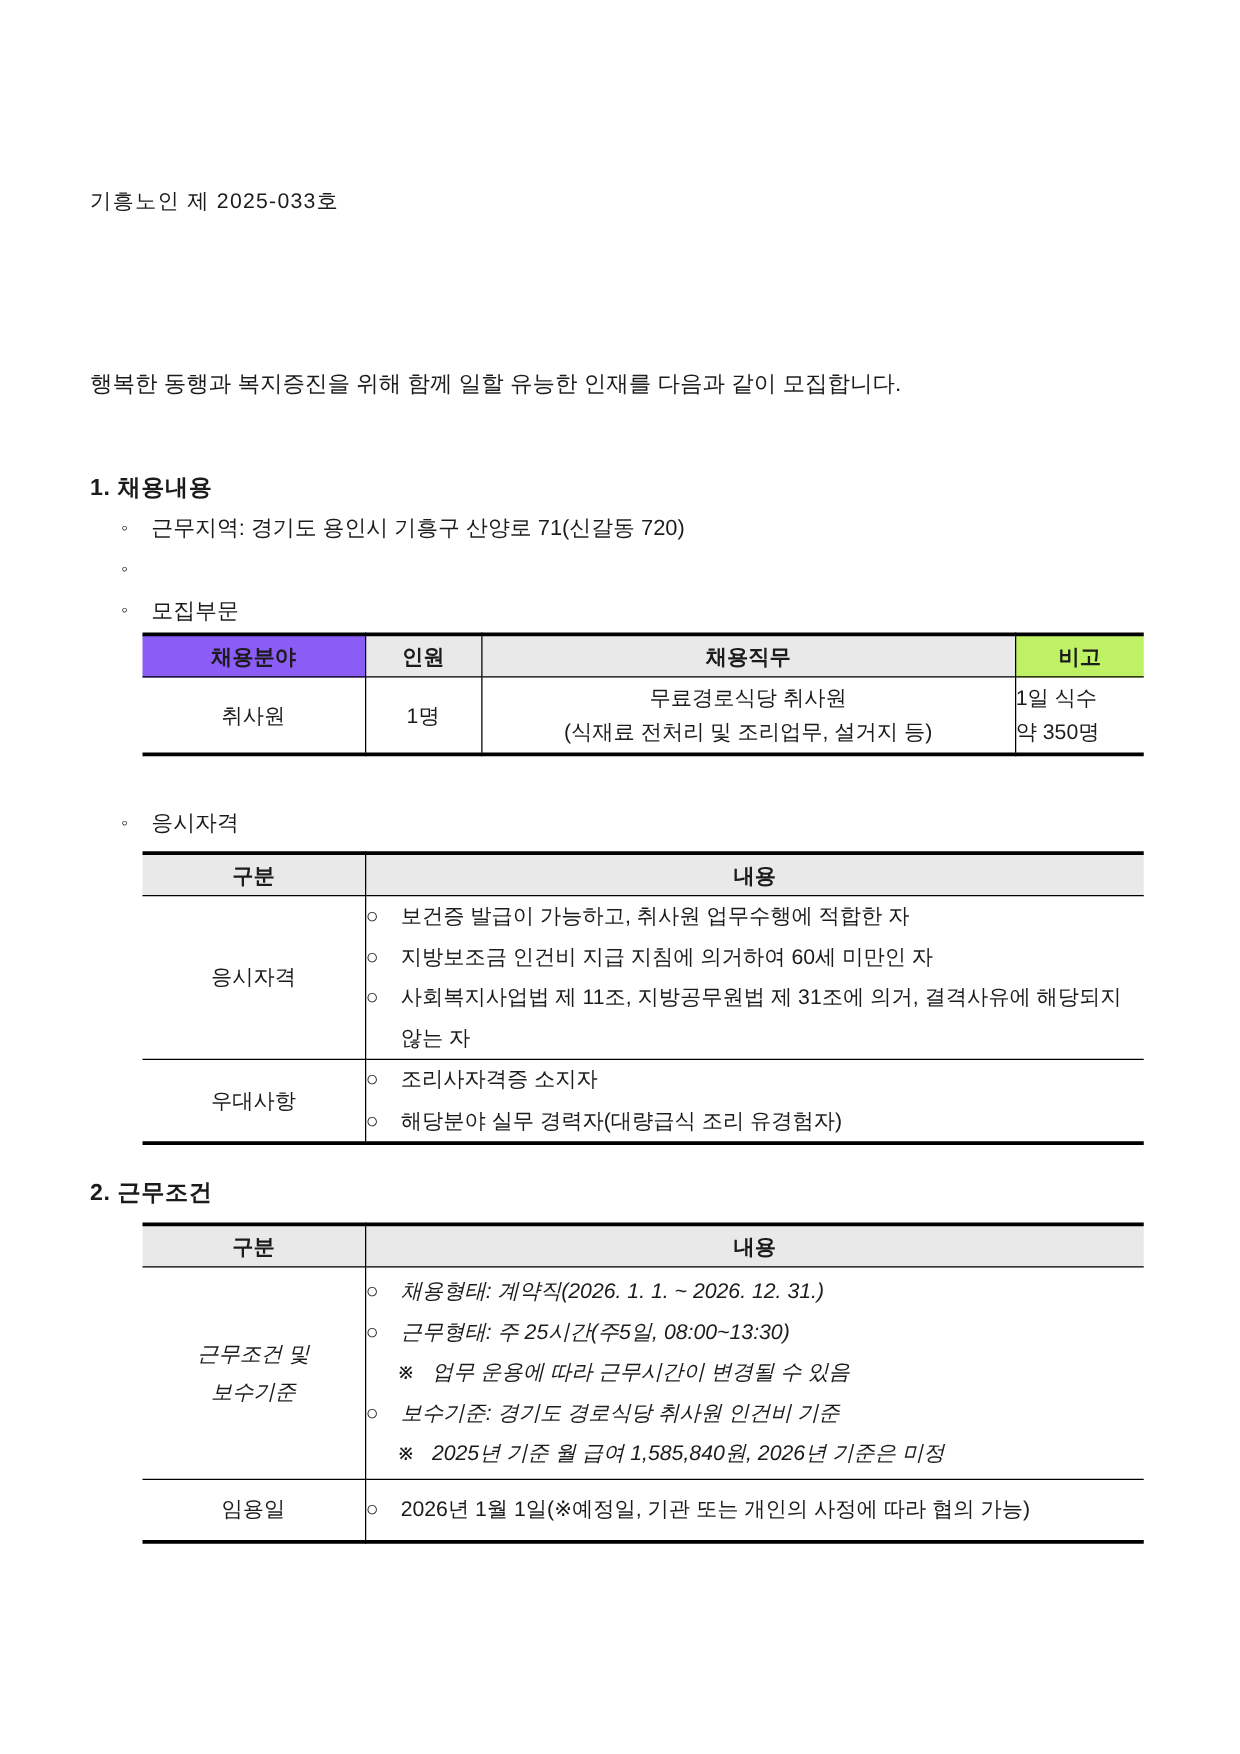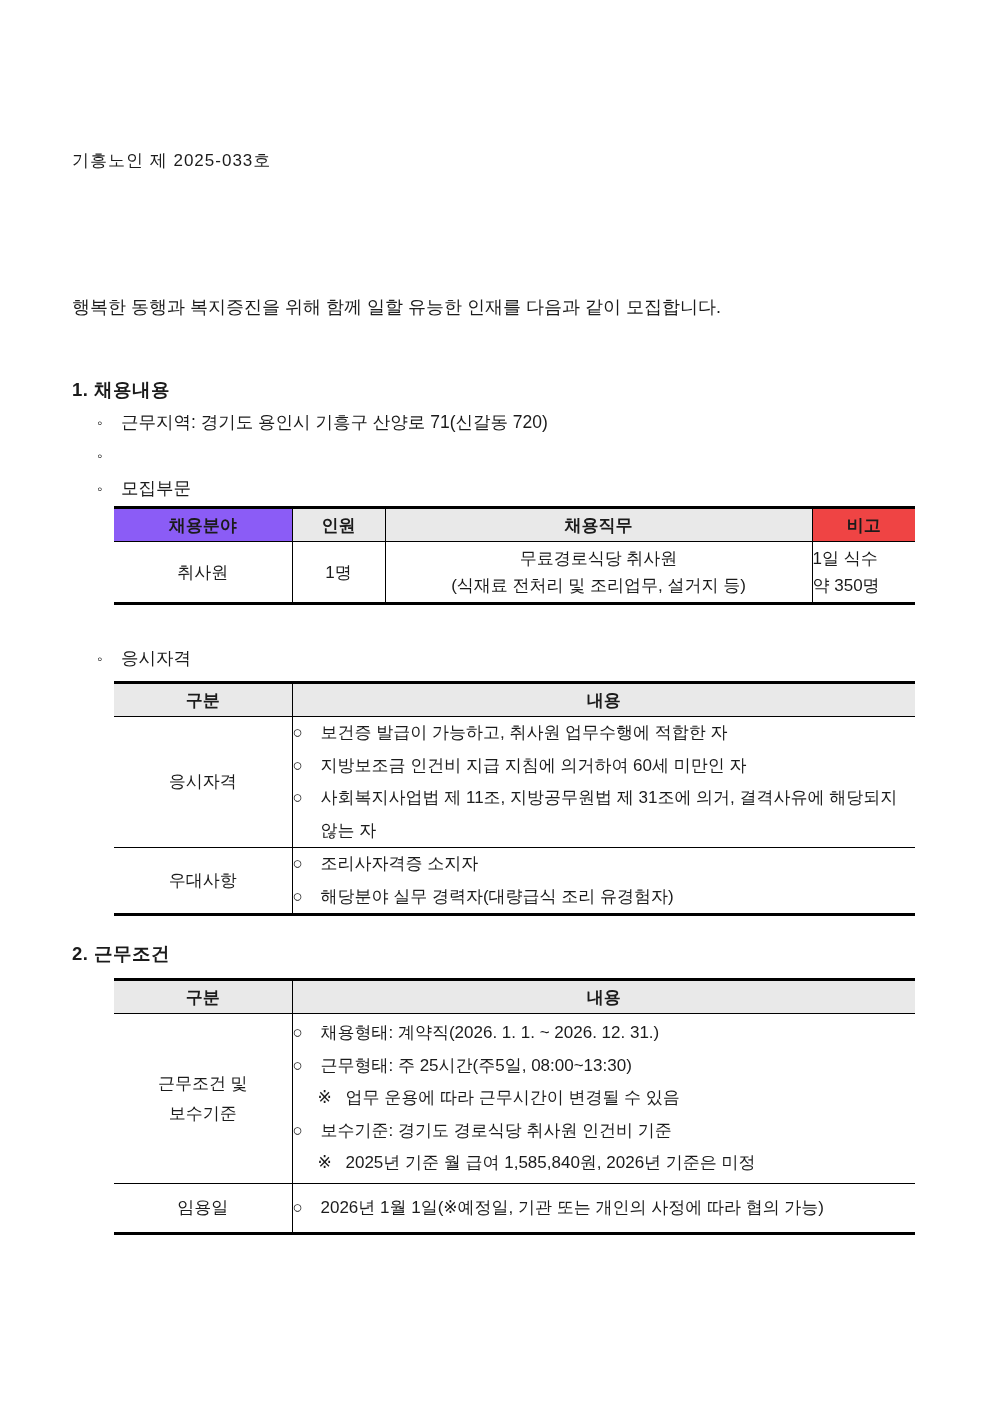--- a/index.html
+++ b/index.html
@@ -49,21 +49,21 @@
   .item { padding-left:28px; text-indent:-28px; line-height:32.5px; }
   .item .imark { display:inline-block; width:28px; text-indent:0; }
   .item.sub { margin-left:25px; }
 
   #table-1 { top:506px; }
   #table-1 .body-row td { height:60px; }
   #table-2 { top:681px; }
   #table-2 .row-a td { height:128px; }
   #table-2 .row-b td { height:60px; }
   #table-3 { top:978px; }
-  #table-3 .row-a td { height:169px; }
+  #table-3 .row-a td { height:169px;font-style:italic; }
   #table-3 .row-b td { height:48px; }
 </style>
 </head>
 <body>
 
 <div id="page">
 
   <div class="doc-number">기흥노인 제 2025-033호</div>
 
 
@@ -92,21 +92,21 @@
         <col style="width:178px">
         <col style="width:93px">
         <col style="width:427px">
         <col style="width:103px">
       </colgroup>
     <tbody>
         <tr class="head-row">
       <th style="background: #8b5cf6;">채용분야</th>
       <th style="background: rgb(233, 233, 233);">인원</th>
       <th style="background: rgb(233, 233, 233);">채용직무</th>
-      <th style="background: #ef4444; text-align: center;">비고</th>
+      <th style="background: #bef264; text-align: center;">비고</th>
     </tr>
     <tr class="body-row">
       <td class="center-cell">취사원</td>
       <td class="center-cell">1명</td>
       <td class="center-cell">
         <div>무료경로식당 취사원</div>
         <div>(식재료 전처리 및 조리업무, 설거지 등)</div>
       </td>
       <td class="note-cell">
         <div>1일 식수</div>

